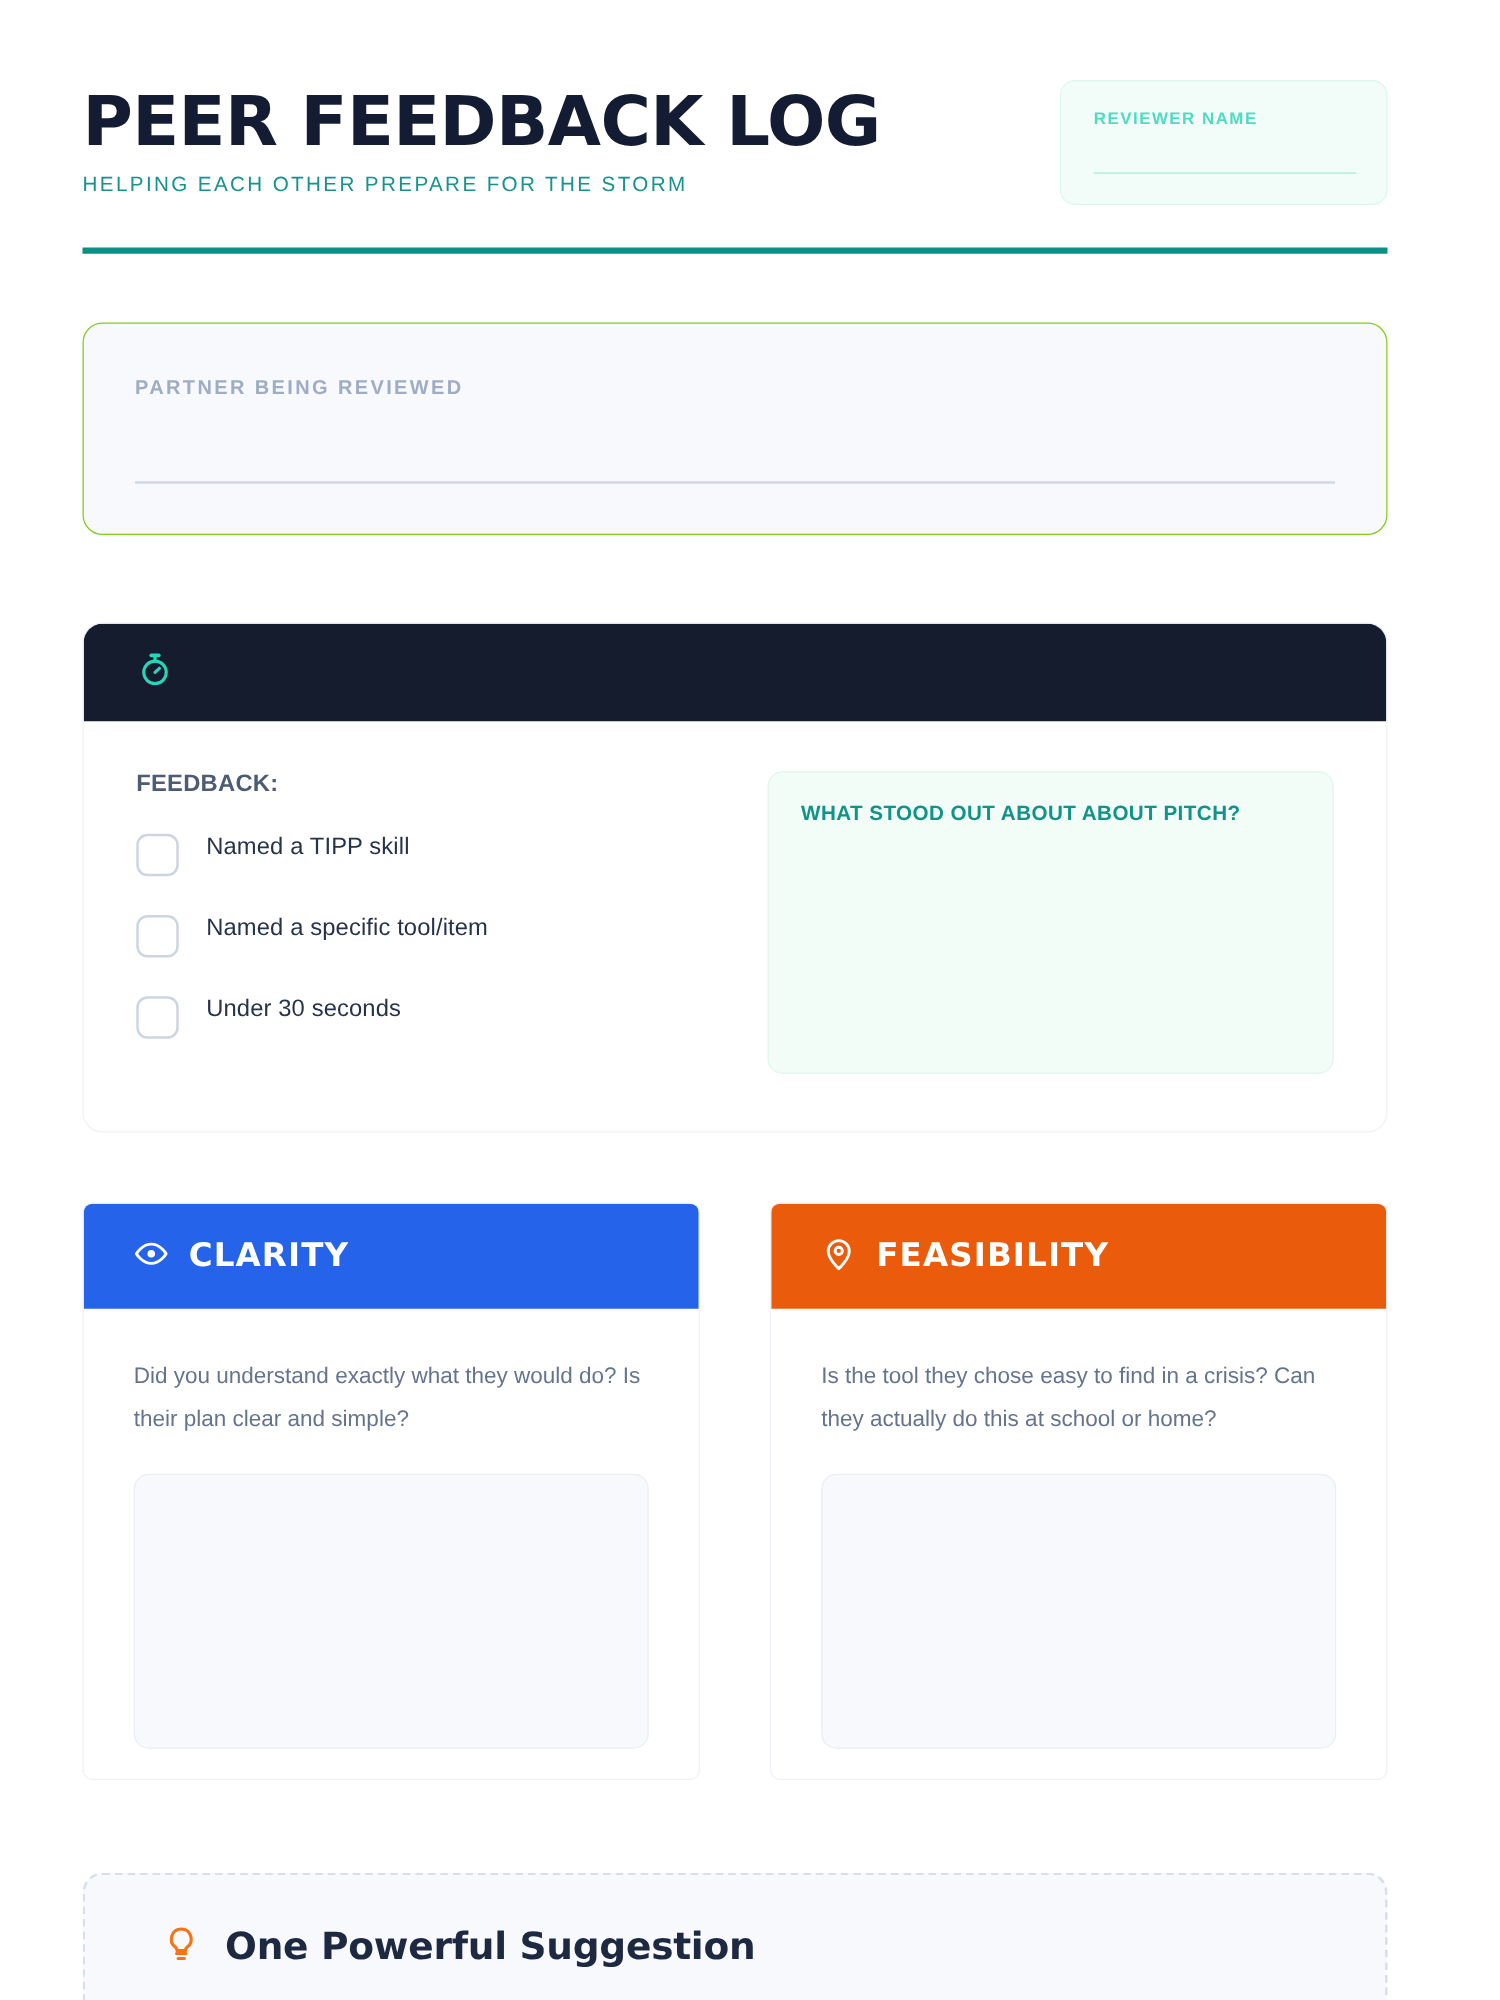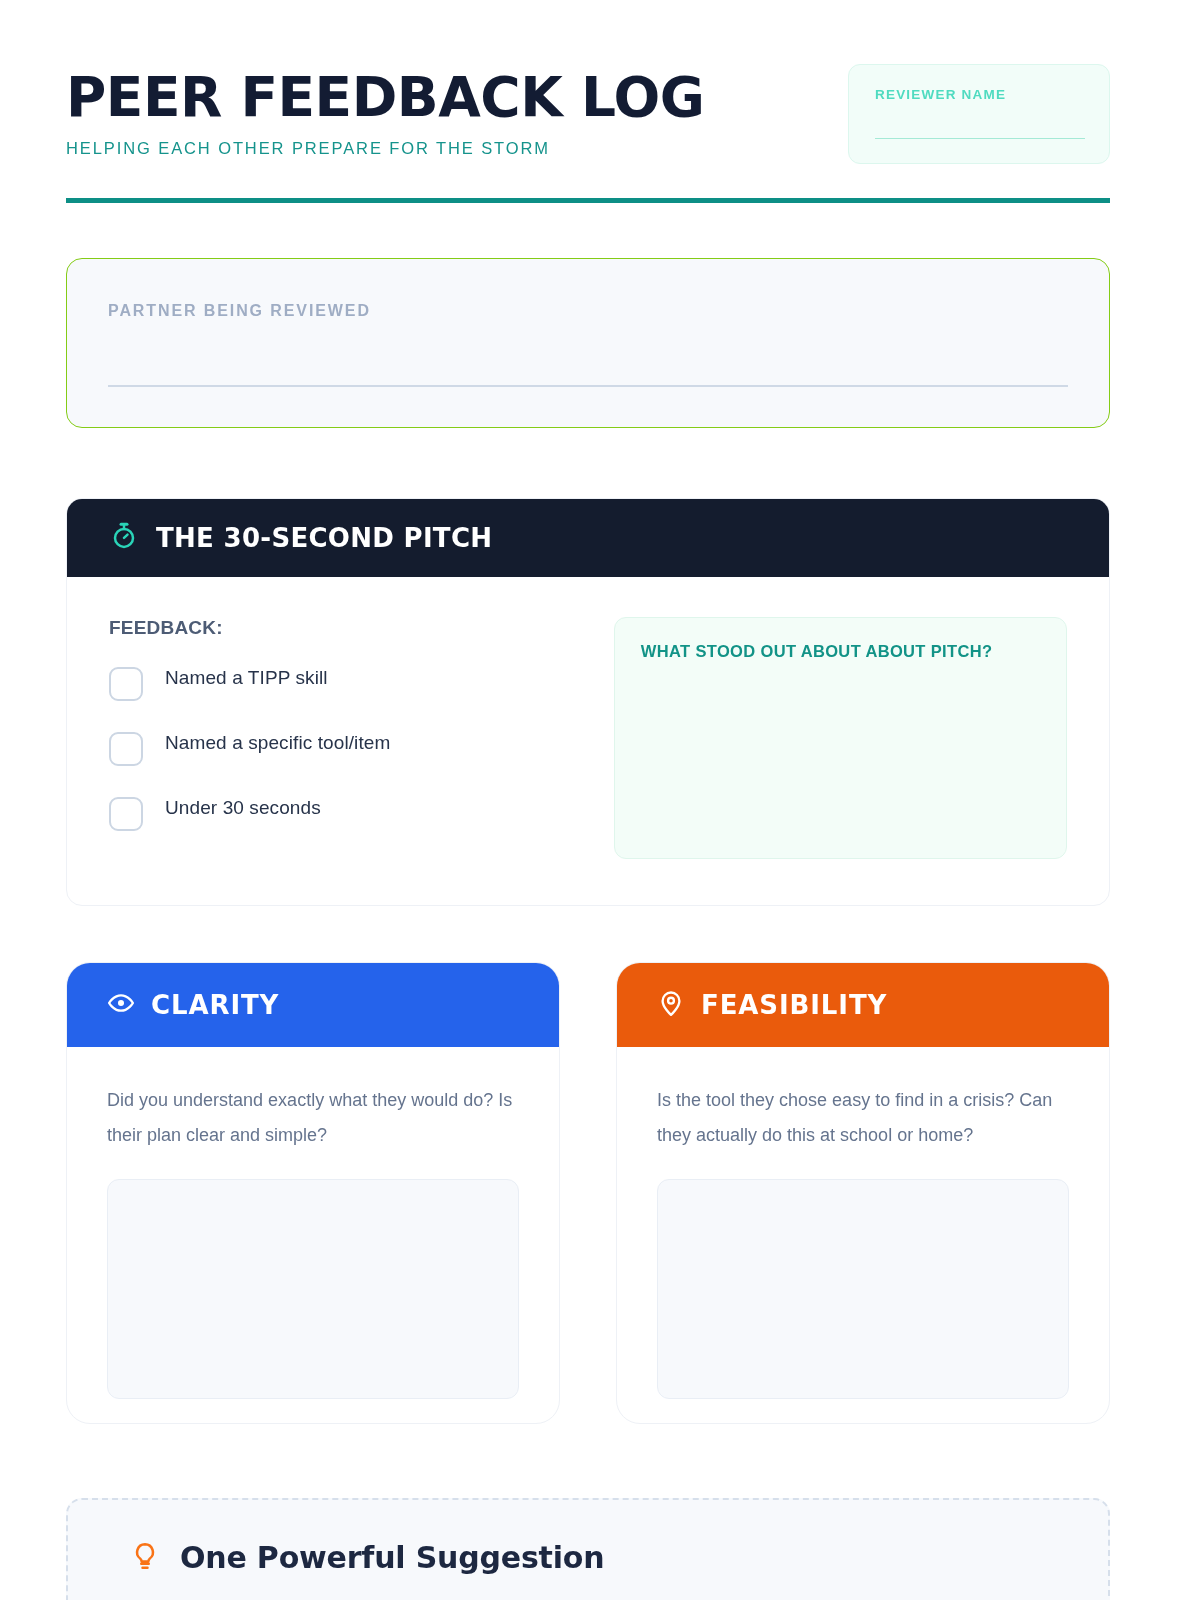--- a/index.html
+++ b/index.html
@@ -208,21 +208,21 @@
     width: 1044px;
     display: flex;
     gap: 56px;
   }
 
   .crit-card {
     width: 494px;
     height: 462px;
     background: #ffffff;
     border: 1px solid #eef1f6;
-    border-radius: 24px;
+    border-radius: 8px;
     overflow: hidden;
   }
 
   .crit-header {
     height: 84px;
     display: flex;
     align-items: center;
     padding-left: 40px;
     gap: 16px;
   }
@@ -313,21 +313,20 @@
   <div class="pitch-card">
     <div class="pitch-header">
       <span class="icon">
         <svg width="30" height="30" viewBox="0 0 24 24" fill="none" stroke="#2ad4b8" stroke-width="2" stroke-linecap="round">
           <circle cx="12" cy="13.5" r="7.2"></circle>
           <line x1="9.6" y1="2.6" x2="14.4" y2="2.6" stroke-width="2.4"></line>
           <line x1="12" y1="2.6" x2="12" y2="6.3"></line>
           <line x1="12" y1="13.5" x2="14.8" y2="10.9"></line>
         </svg>
       </span>
-      <span class="pitch-header-title">THE 30-SECOND PITCH</span>
     </div>
 
     <div class="pitch-body">
       <div class="checklist-col">
         <div class="checklist-title">FEEDBACK:</div>
 
         <div class="check-row">
           <span class="checkbox"></span>
           <span class="check-label">Named a TIPP skill</span>
         </div>

